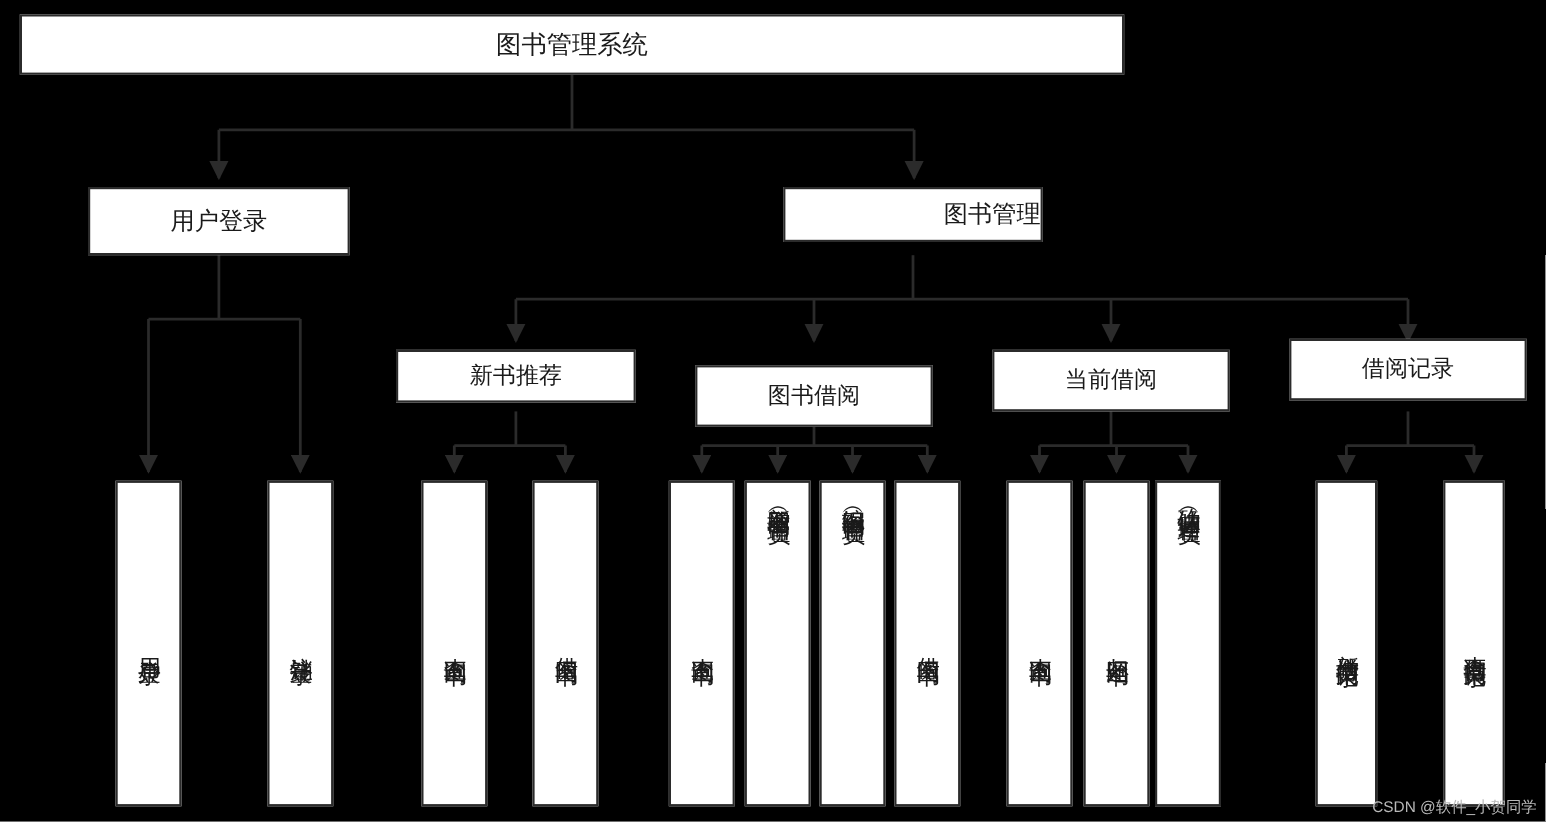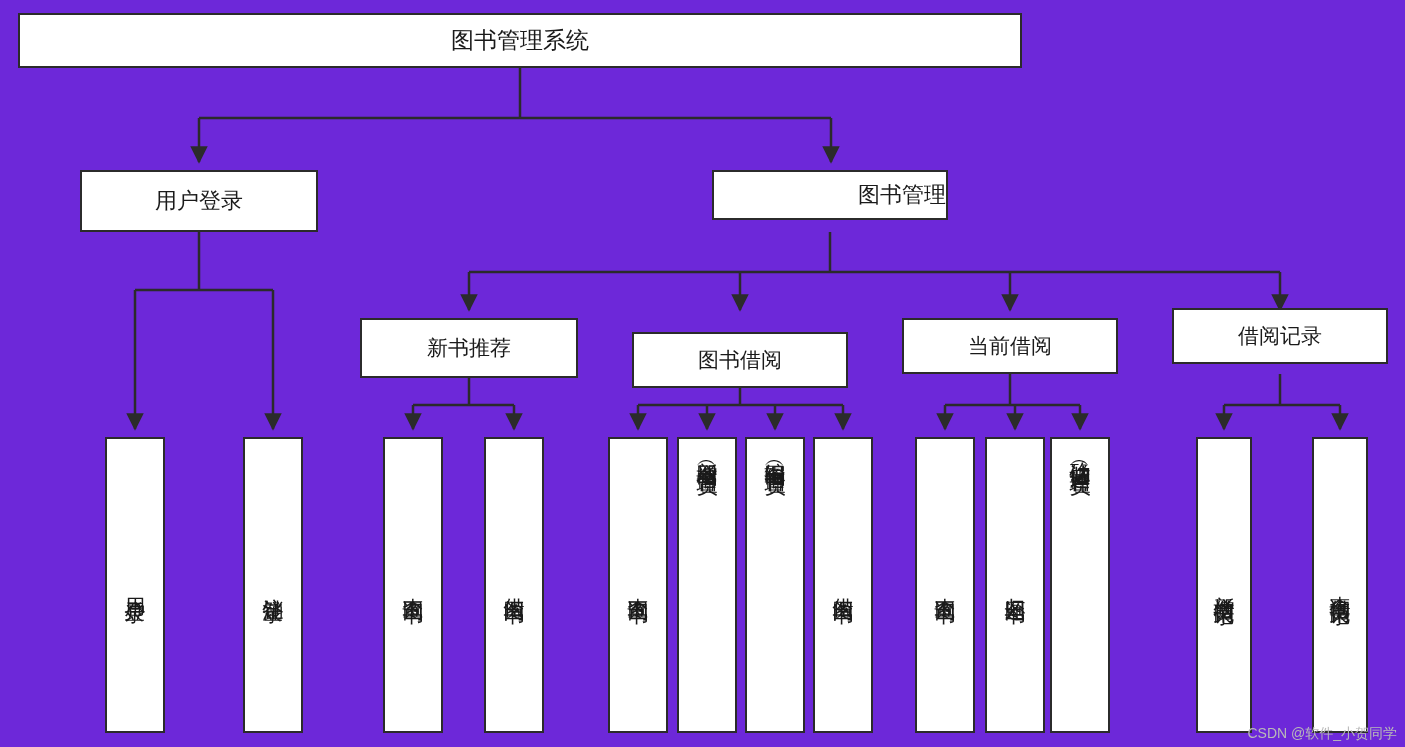--- a/index.html
+++ b/index.html
@@ -4,21 +4,21 @@
 <style>
   html, body {
     margin: 0;
     padding: 0;
     background: #ffffff;
   }
   #canvas {
     position: relative;
     width: 1405px;
     height: 747px;
-    background: #6d28d9;
+    background: #000000;
     font-family: "Liberation Sans", "DejaVu Sans", sans-serif;
     overflow: hidden;
   }
   #connectors {
     position: absolute;
     left: 0;
     top: 0;
     width: 1405px;
     height: 747px;
     pointer-events: none;
@@ -135,21 +135,21 @@
     <span class="label-h">图书管理系统</span>
   </div>
 
   <div class="node level2" style="left: 80px; top: 170px; width: 238px; height: 62px;">
     <span class="label-h">用户登录</span>
   </div>
   <div class="node level2" style="left: 712px; top: 170px; width: 236px; height: 50px; justify-content: flex-end;">
     <span class="label-h">图书管理</span>
   </div>
 
-  <div class="node level3" style="left: 360px; top: 318px; width: 218px; height: 60px;">
+  <div class="node level3" style="left: 360px; top: 318px; width: 218px; height: 48px;">
     <span class="label-h">新书推荐</span>
   </div>
   <div class="node level3" style="left: 632px; top: 332px; width: 216px; height: 56px;">
     <span class="label-h">图书借阅</span>
   </div>
   <div class="node level3" style="left: 902px; top: 318px; width: 216px; height: 56px;">
     <span class="label-h">当前借阅</span>
   </div>
   <div class="node level3" style="left: 1172px; top: 308px; width: 216px; height: 56px;">
     <span class="label-h">借阅记录</span>

